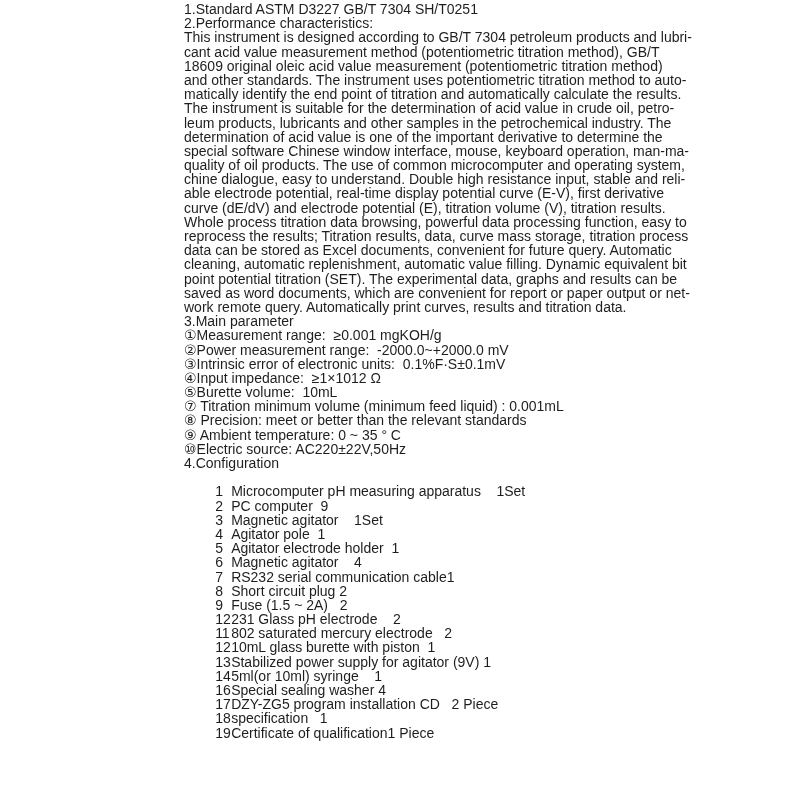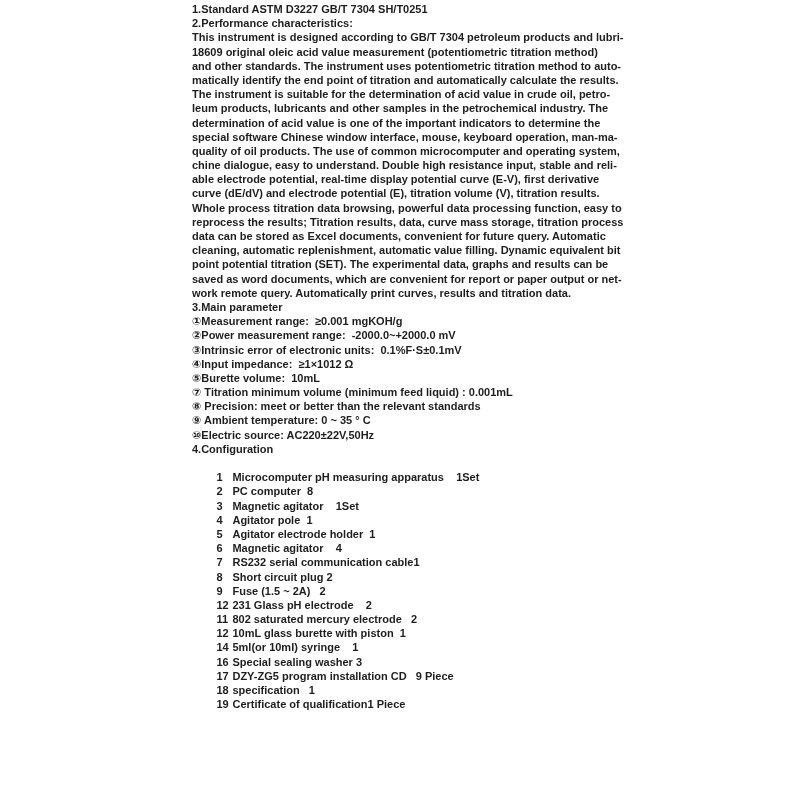--- a/index.html
+++ b/index.html
@@ -5,28 +5,28 @@
   html, body {
     margin: 0;
     padding: 0;
     background: #ffffff;
     width: 800px;
     height: 800px;
     overflow: hidden;
   }
   .doc {
     position: absolute;
-    left: 192px;
+    left: 184px;
     top: 2px;
     width: 440px;
     font-family: "Liberation Sans", "DejaVu Sans", sans-serif;
-    font-size: 11px;
+    font-size: 14px;
     line-height: 14.2px;
     color: #1e1e1e;
-    font-weight: 700;
+    font-weight: 400;
   }
   .line {
     white-space: pre;
     height: 14.2px;
   }
   .cfg .num {
     display: inline-block;
     width: 16px;
     white-space: pre;
   }
@@ -37,32 +37,33 @@
 <div class="doc">
 
   <div class="line">1.Standard ASTM D3227 GB/T 7304 SH/T0251</div>
 
   <div class="line">2.Performance characteristics:</div>
 
   <div>
 
       <div class="line">This instrument is designed according to GB/T 7304 petroleum products and lubri-</div>
 
+      <div class="line">cant acid value measurement method (potentiometric titration method), GB/T</div>
 
       <div class="line">18609 original oleic acid value measurement (potentiometric titration method)</div>
 
       <div class="line">and other standards. The instrument uses potentiometric titration method to auto-</div>
 
       <div class="line">matically identify the end point of titration and automatically calculate the results.</div>
 
       <div class="line">The instrument is suitable for the determination of acid value in crude oil, petro-</div>
 
       <div class="line">leum products, lubricants and other samples in the petrochemical industry. The</div>
 
-      <div class="line">determination of acid value is one of the important indicators to determine the</div>
+      <div class="line">determination of acid value is one of the important derivative to determine the</div>
 
       <div class="line">special software Chinese window interface, mouse, keyboard operation, man-ma-</div>
 
       <div class="line">quality of oil products. The use of common microcomputer and operating system,</div>
 
       <div class="line">chine dialogue, easy to understand. Double high resistance input, stable and reli-</div>
 
       <div class="line">able electrode potential, real-time display potential curve (E-V), first derivative</div>
 
       <div class="line">curve (dE/dV) and electrode potential (E), titration volume (V), titration results.</div>
@@ -109,21 +110,21 @@
 
   <div class="line">4.Configuration</div>
 
   <div>
 
       <div class="line cfg">
         <span class="num">1</span><span>Microcomputer pH measuring apparatus    1Set</span>
       </div>
 
       <div class="line cfg">
-        <span class="num">2</span><span>PC computer  8</span>
+        <span class="num">2</span><span>PC computer  9</span>
       </div>
 
       <div class="line cfg">
         <span class="num">3</span><span>Magnetic agitator    1Set</span>
       </div>
 
       <div class="line cfg">
         <span class="num">4</span><span>Agitator pole  1</span>
       </div>
 
@@ -152,32 +153,35 @@
       </div>
 
       <div class="line cfg">
         <span class="num">11</span><span>802 saturated mercury electrode   2</span>
       </div>
 
       <div class="line cfg">
         <span class="num">12</span><span>10mL glass burette with piston  1</span>
       </div>
 
+      <div class="line cfg">
+        <span class="num">13</span><span>Stabilized power supply for agitator (9V) 1</span>
+      </div>
 
       <div class="line cfg">
         <span class="num">14</span><span>5ml(or 10ml) syringe    1</span>
       </div>
 
 
       <div class="line cfg">
-        <span class="num">16</span><span>Special sealing washer 3</span>
+        <span class="num">16</span><span>Special sealing washer 4</span>
       </div>
 
       <div class="line cfg">
-        <span class="num">17</span><span>DZY-ZG5 program installation CD   9 Piece</span>
+        <span class="num">17</span><span>DZY-ZG5 program installation CD   2 Piece</span>
       </div>
 
       <div class="line cfg">
         <span class="num">18</span><span>specification   1</span>
       </div>
 
       <div class="line cfg">
         <span class="num">19</span><span>Certificate of qualification1 Piece</span>
       </div>
     </div>

